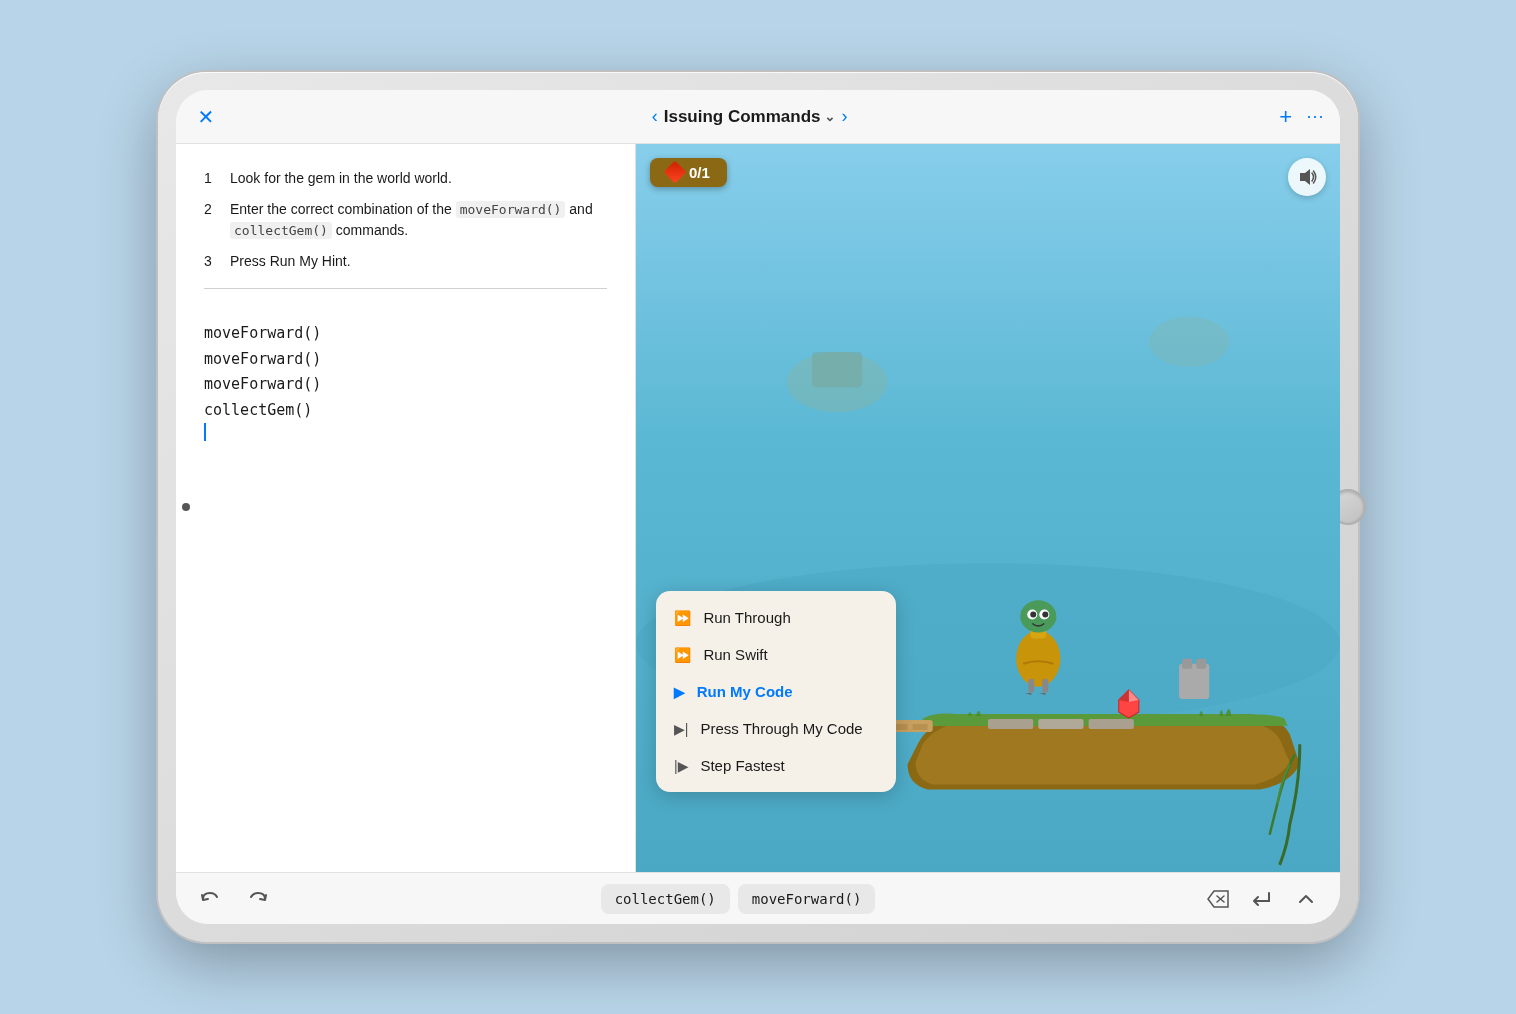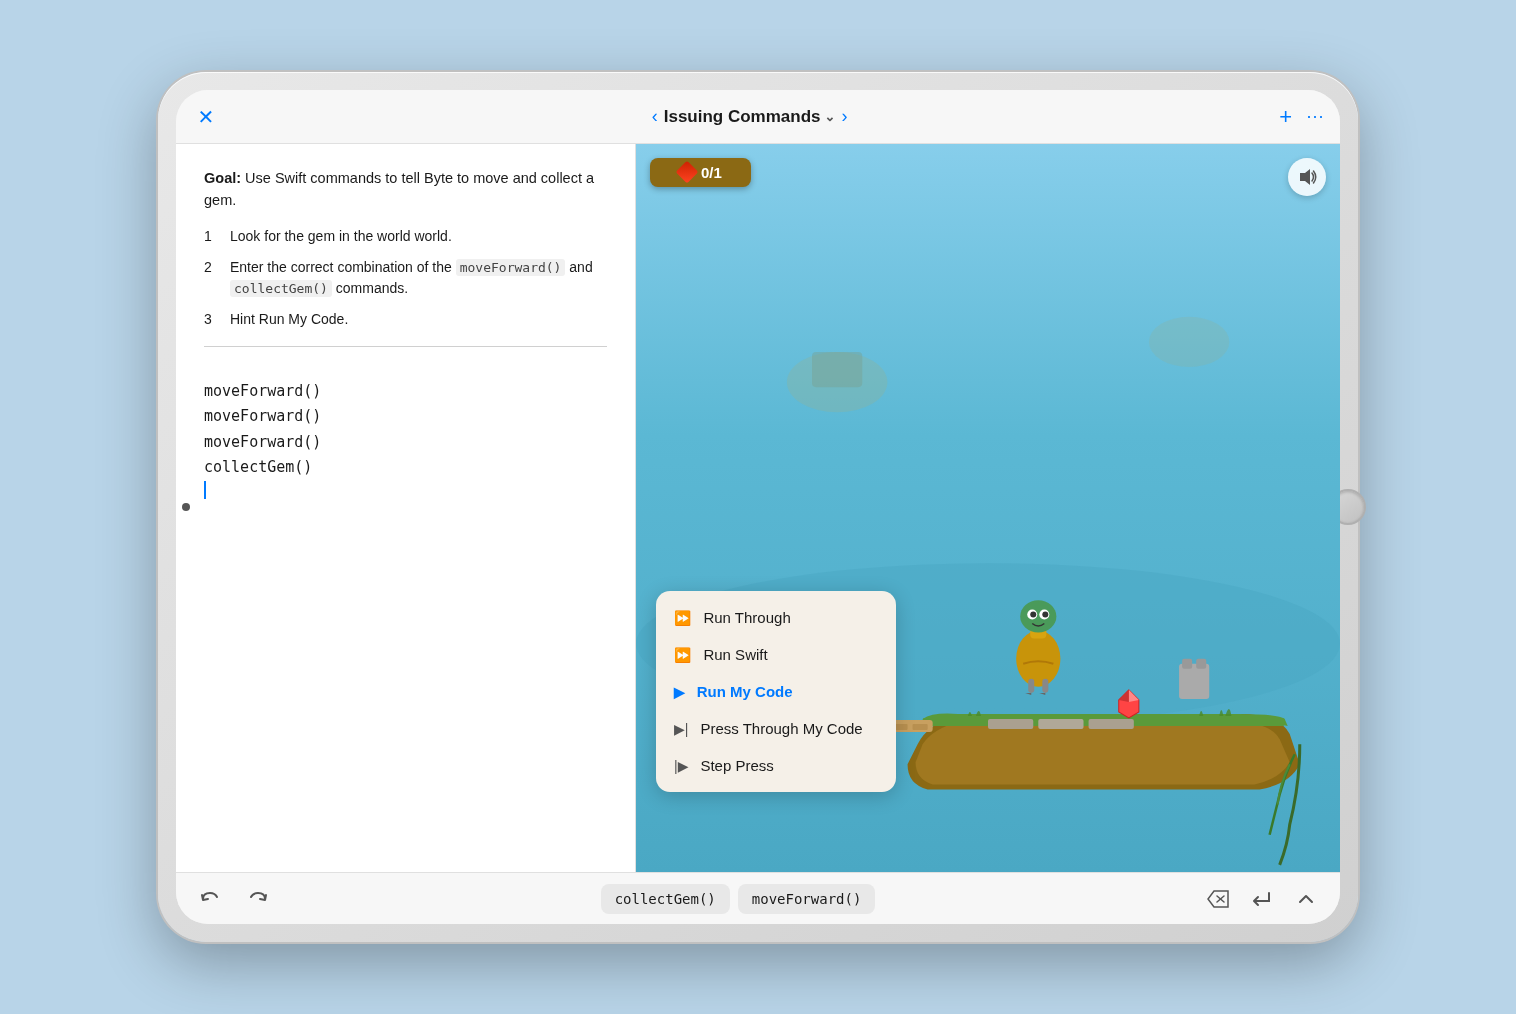--- a/index.html
+++ b/index.html
@@ -266,21 +266,21 @@
       position: relative;
     }
 
     
     .score-badge {
       position: absolute;
       top: 14px;
       left: 14px;
       background: #8B6914;
       border-radius: 8px;
-      padding: 6px 29px;
+      padding: 6px 17px;
       display: flex;
       gap: 6px;
       box-shadow: 0 2px 6px rgba(0,0,0,0.3);
     }
 
     .score-text {
       color: #ffffff;
       font-weight: 700;
       font-size: 15px;
     }
@@ -482,39 +482,35 @@
       <div class="top-bar-actions">
         <span class="top-bar-plus">+</span>
         <span class="top-bar-more">···</span>
       </div>
     </div>
 
     <div class="main-content">
 
       <div class="left-panel">
         <div class="instructions-area">
-          <div class="goal-text">
-            <strong>Goal:</strong>
-            <span> Use Swift commands to tell Byte to move and collect a gem.</span>
-          </div>
 
           <ol class="steps-list">
             <li>
               <span class="step-number">1</span>
               <span class="step-content">Look for the gem in the world world.</span>
             </li>
             <li>
               <span class="step-number">2</span>
               <span class="step-content">
                 Enter the correct combination of the <code>moveForward()</code> and <code>collectGem()</code> commands.
               </span>
             </li>
             <li>
               <span class="step-number">3</span>
-              <span class="step-content">Hint Run My Code.</span>
+              <span class="step-content">Press Run My Hint.</span>
             </li>
           </ol>
 
           <hr class="divider-line">
         </div>
 
         <div class="code-area">
           <div class="code-line">moveForward()</div>
           <div class="code-line">moveForward()</div>
           <div class="code-line">moveForward()</div>
@@ -637,21 +633,21 @@
             <div class="run-menu-item active">
               <span class="menu-icon blue">▶</span>
               <span>Run My Code</span>
             </div>
             <div class="run-menu-item">
               <span class="menu-icon">▶|</span>
               <span>Press Through My Code</span>
             </div>
             <div class="run-menu-item">
               <span class="menu-icon">|▶</span>
-              <span>Step Press</span>
+              <span>Step Fastest</span>
             </div>
           </div>
 
 
         </div>
       </div>
 
     </div>
 
     <div class="bottom-toolbar">

